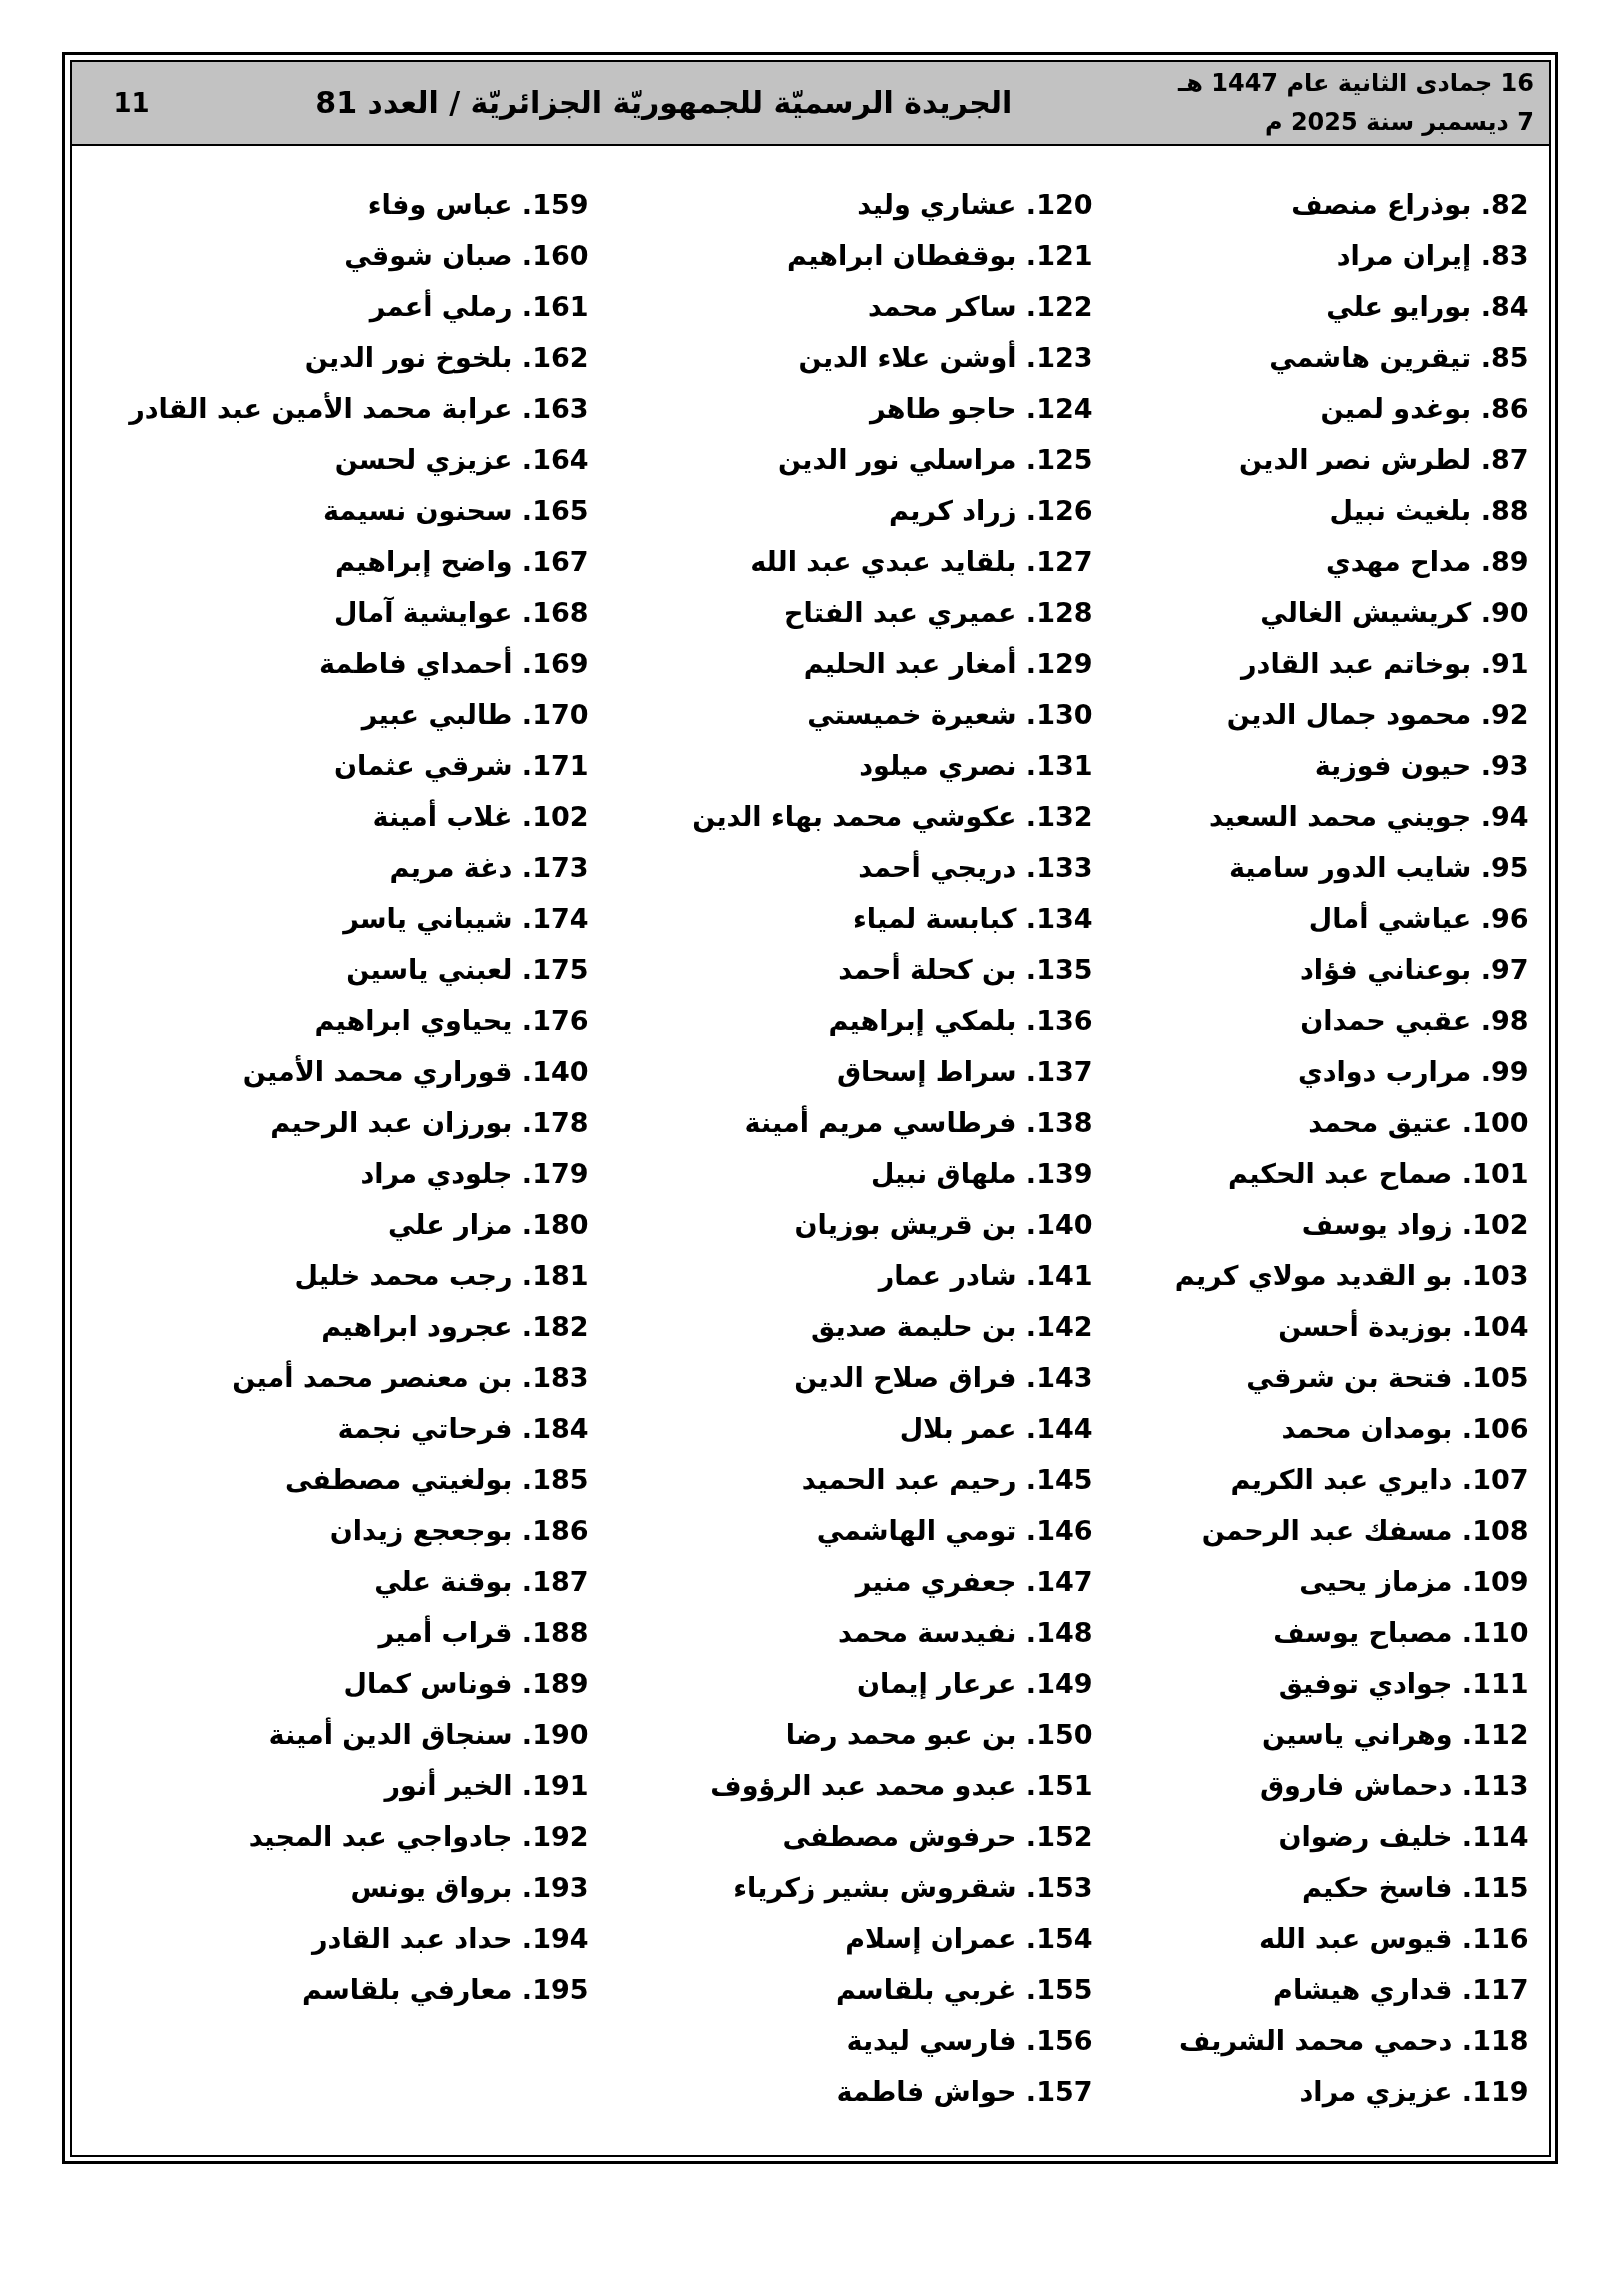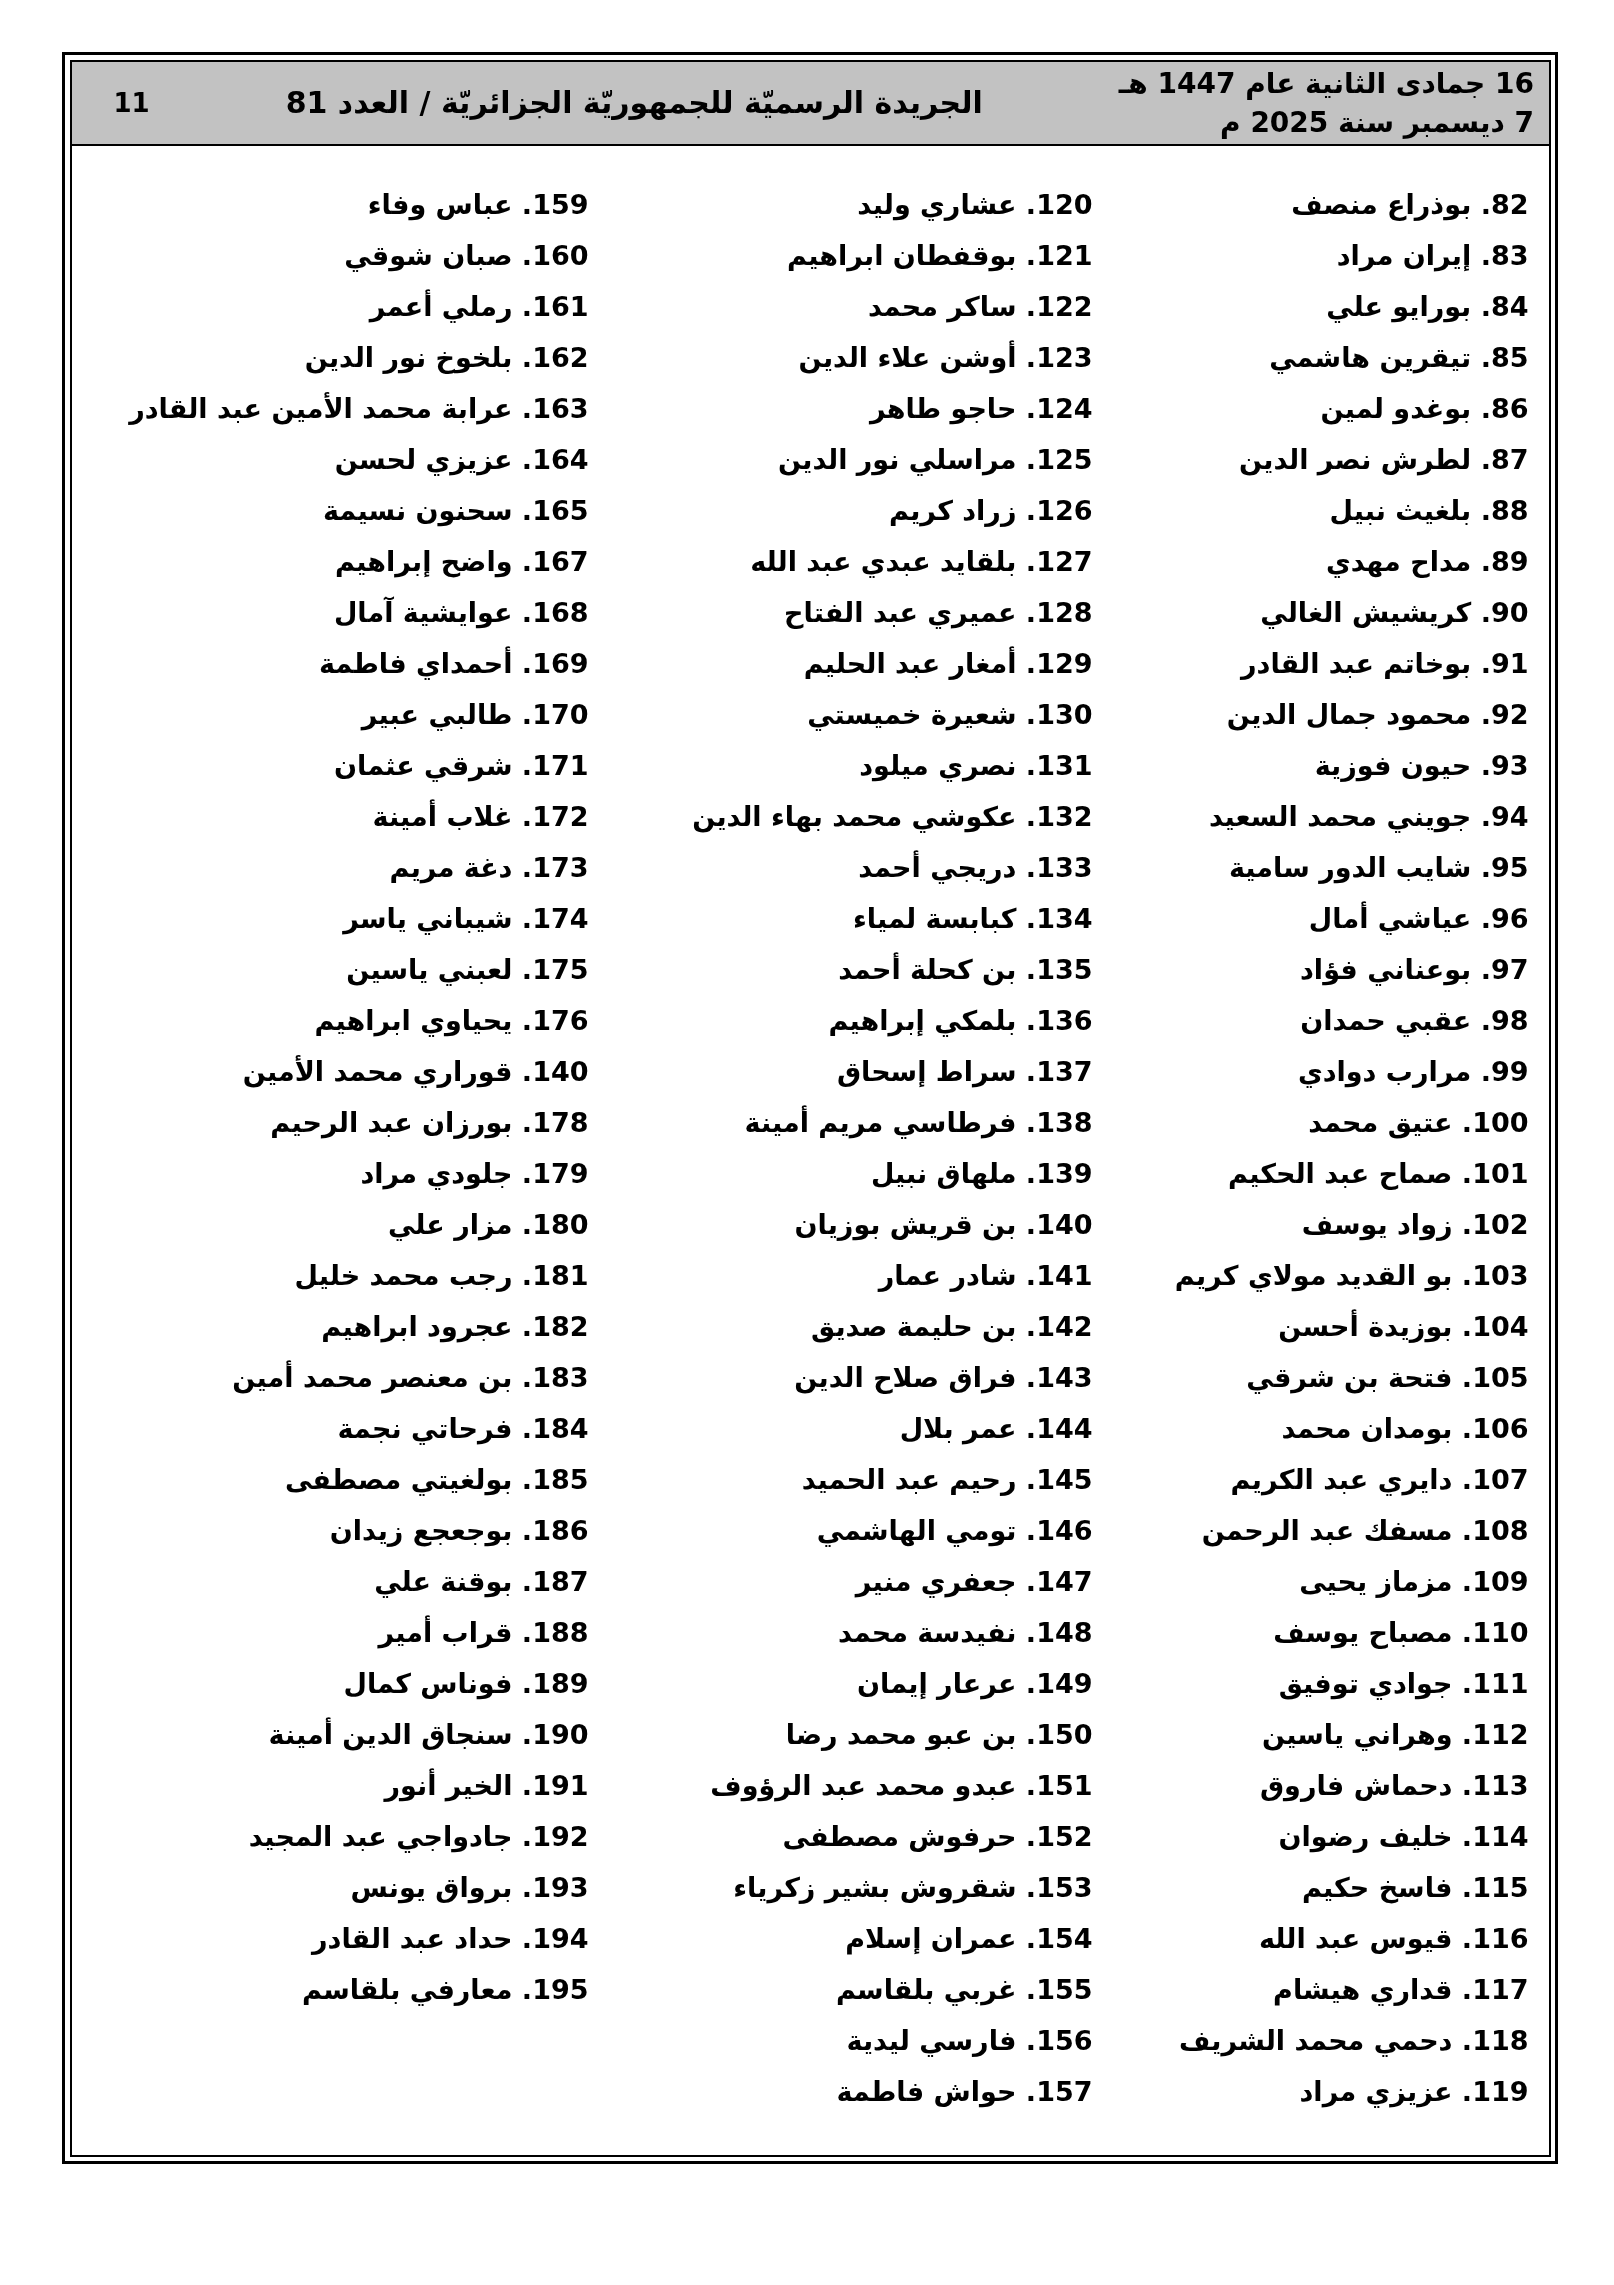--- a/index.html
+++ b/index.html
@@ -43,21 +43,21 @@
     background: #c2c2c2;
     border-bottom: 2.7px solid #000000;
     display: flex;
     align-items: center;
     padding: 0 14.5px 0 42px;
     box-sizing: border-box;
   }
   .date-block {
     text-align: right;
     font-weight: 700;
-    font-size: 28px;
+    font-size: 24px;
     line-height: 39px;
     white-space: nowrap;
   }
   .journal-title {
     flex: 1;
     text-align: center;
     font-weight: 700;
     font-size: 30px;
     white-space: nowrap;
     padding: 0 18px;
@@ -194,21 +194,21 @@
             <div class="entry">161. رملي أعمر</div>
             <div class="entry">162. بلخوخ نور الدين</div>
             <div class="entry">163. عرابة محمد الأمين عبد القادر</div>
             <div class="entry">164. عزيزي لحسن</div>
             <div class="entry">165. سحنون نسيمة</div>
             <div class="entry">167. واضح إبراهيم</div>
             <div class="entry">168. عوايشية آمال</div>
             <div class="entry">169. أحمداي فاطمة</div>
             <div class="entry">170. طالبي عبير</div>
             <div class="entry">171. شرقي عثمان</div>
-            <div class="entry">172. غلاب أمينة</div>
+            <div class="entry">102. غلاب أمينة</div>
             <div class="entry">173. دغة مريم</div>
             <div class="entry">174. شيباني ياسر</div>
             <div class="entry">175. لعبني ياسين</div>
             <div class="entry">176. يحياوي ابراهيم</div>
             <div class="entry">140. قوراري محمد الأمين</div>
             <div class="entry">178. بورزان عبد الرحيم</div>
             <div class="entry">179. جلودي مراد</div>
             <div class="entry">180. مزار علي</div>
             <div class="entry">181. رجب محمد خليل</div>
             <div class="entry">182. عجرود ابراهيم</div>

